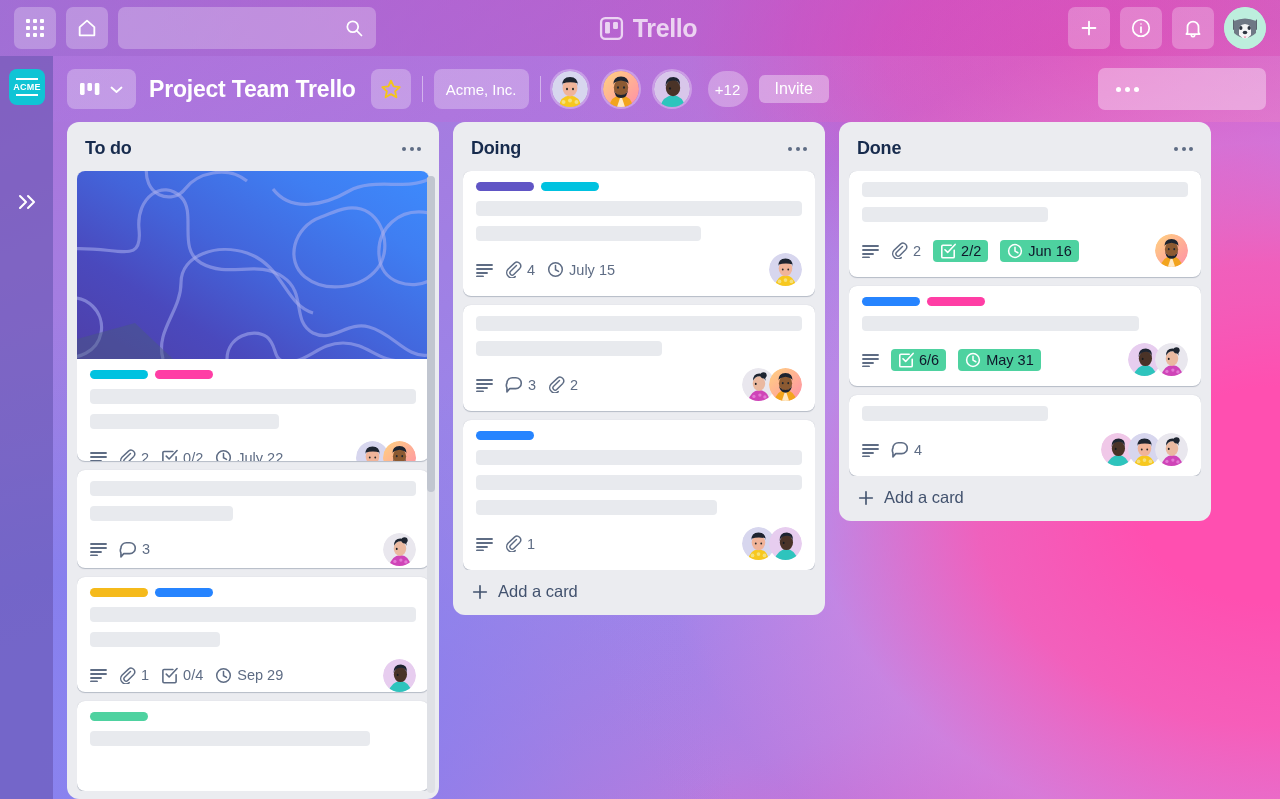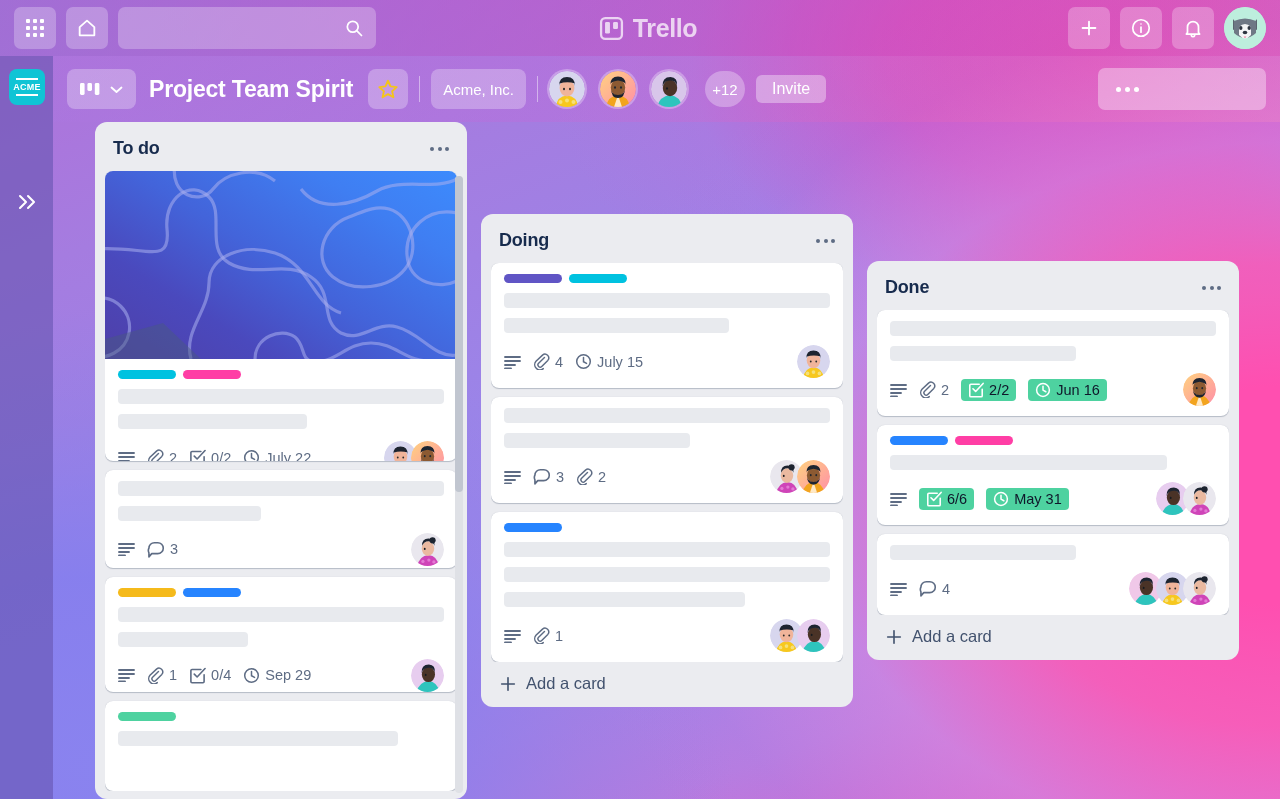--- a/index.html
+++ b/index.html
@@ -135,23 +135,22 @@
     background: rgba(255,255,255,0.36);
     display: flex; align-items: center;
     padding-left: 18px; gap: 4px;
   }
   .dot3 { width: 5px; height: 5px; border-radius: 50%; background: #fff; }
 
   
   #board {
     position: absolute; top: 122px; left: 53px; right: 0; bottom: 0;
     padding: 0 0 0 14px;
-    display: flex; align-items: center; gap: 14px;
+    display: flex; align-items: flex-start; gap: 14px;
     z-index: 2;
-    margin-left: 28px;
   }
   .list {
     width: 372px; flex: 0 0 auto;
     background: #ebecf0;
     border-radius: 12px;
     padding: 10px 10px 8px 10px;
     display: flex; flex-direction: column;
     max-height: 100%;
     position: relative;
   }
@@ -335,21 +334,21 @@
         <rect x="8.4" y="2" width="4.6" height="8" rx="1.4" fill="#fff"></rect>
         <rect x="15.8" y="2" width="4.6" height="12" rx="1.4" fill="#fff"></rect>
       </svg>
     </span>
     <span>
       <svg width="15" height="11" viewBox="0 0 15 11" fill="none" stroke="#fff" stroke-width="1.8" stroke-linecap="round" stroke-linejoin="round">
         <polyline points="2.5,3.5 7.5,8 12.5,3.5"></polyline>
       </svg>
     </span>
   </div>
-  <div id="board-title">Project Team Spirit</div>
+  <div id="board-title">Project Team Trello</div>
   <div class="bb-btn" style="width:40px;padding:0;">
     <span>
       <svg width="22" height="22" viewBox="0 0 24 24" fill="none" stroke="#f5c518" stroke-width="2" stroke-linejoin="round">
         <polygon points="12,3 14.8,9.2 21.5,9.9 16.5,14.4 17.9,21 12,17.6 6.1,21 7.5,14.4 2.5,9.9 9.2,9.2"></polygon>
       </svg>
     </span>
   </div>
   <div class="bb-divider"></div>
   <div class="bb-btn">
     <span>Acme, Inc.</span>

